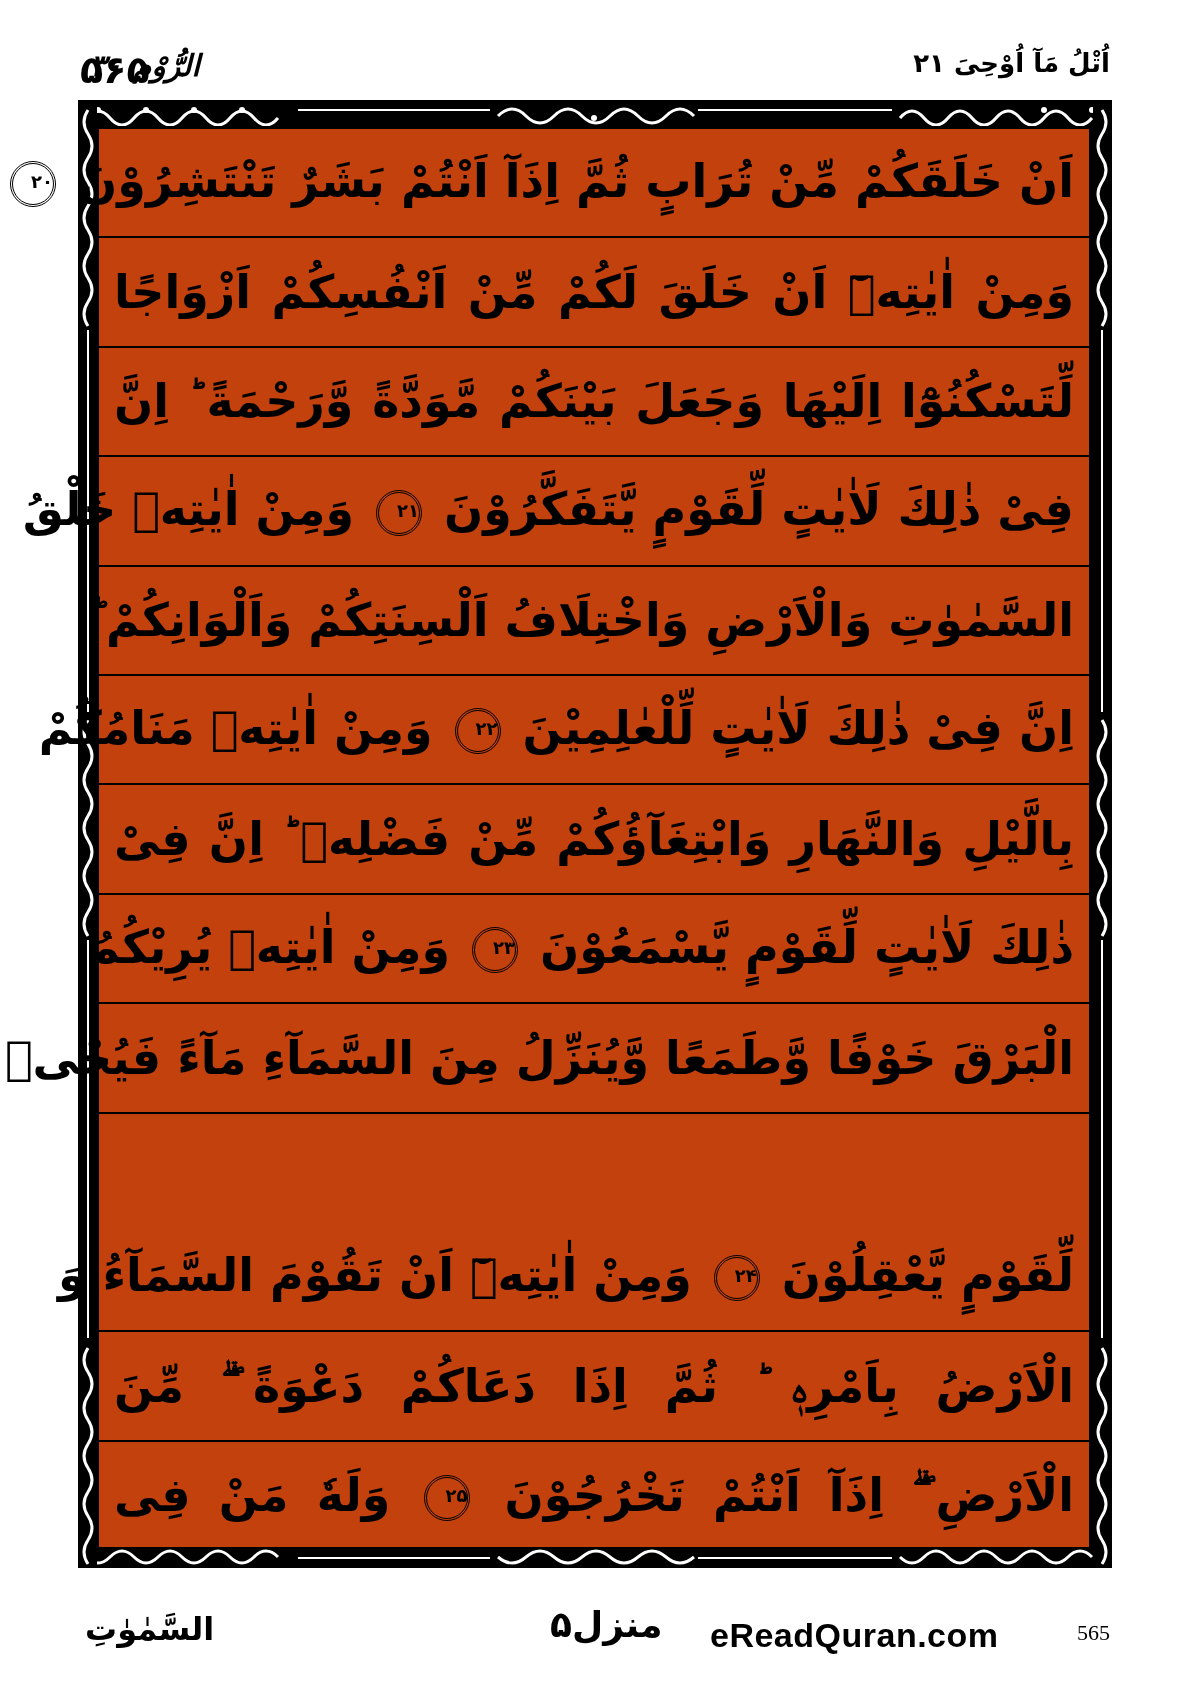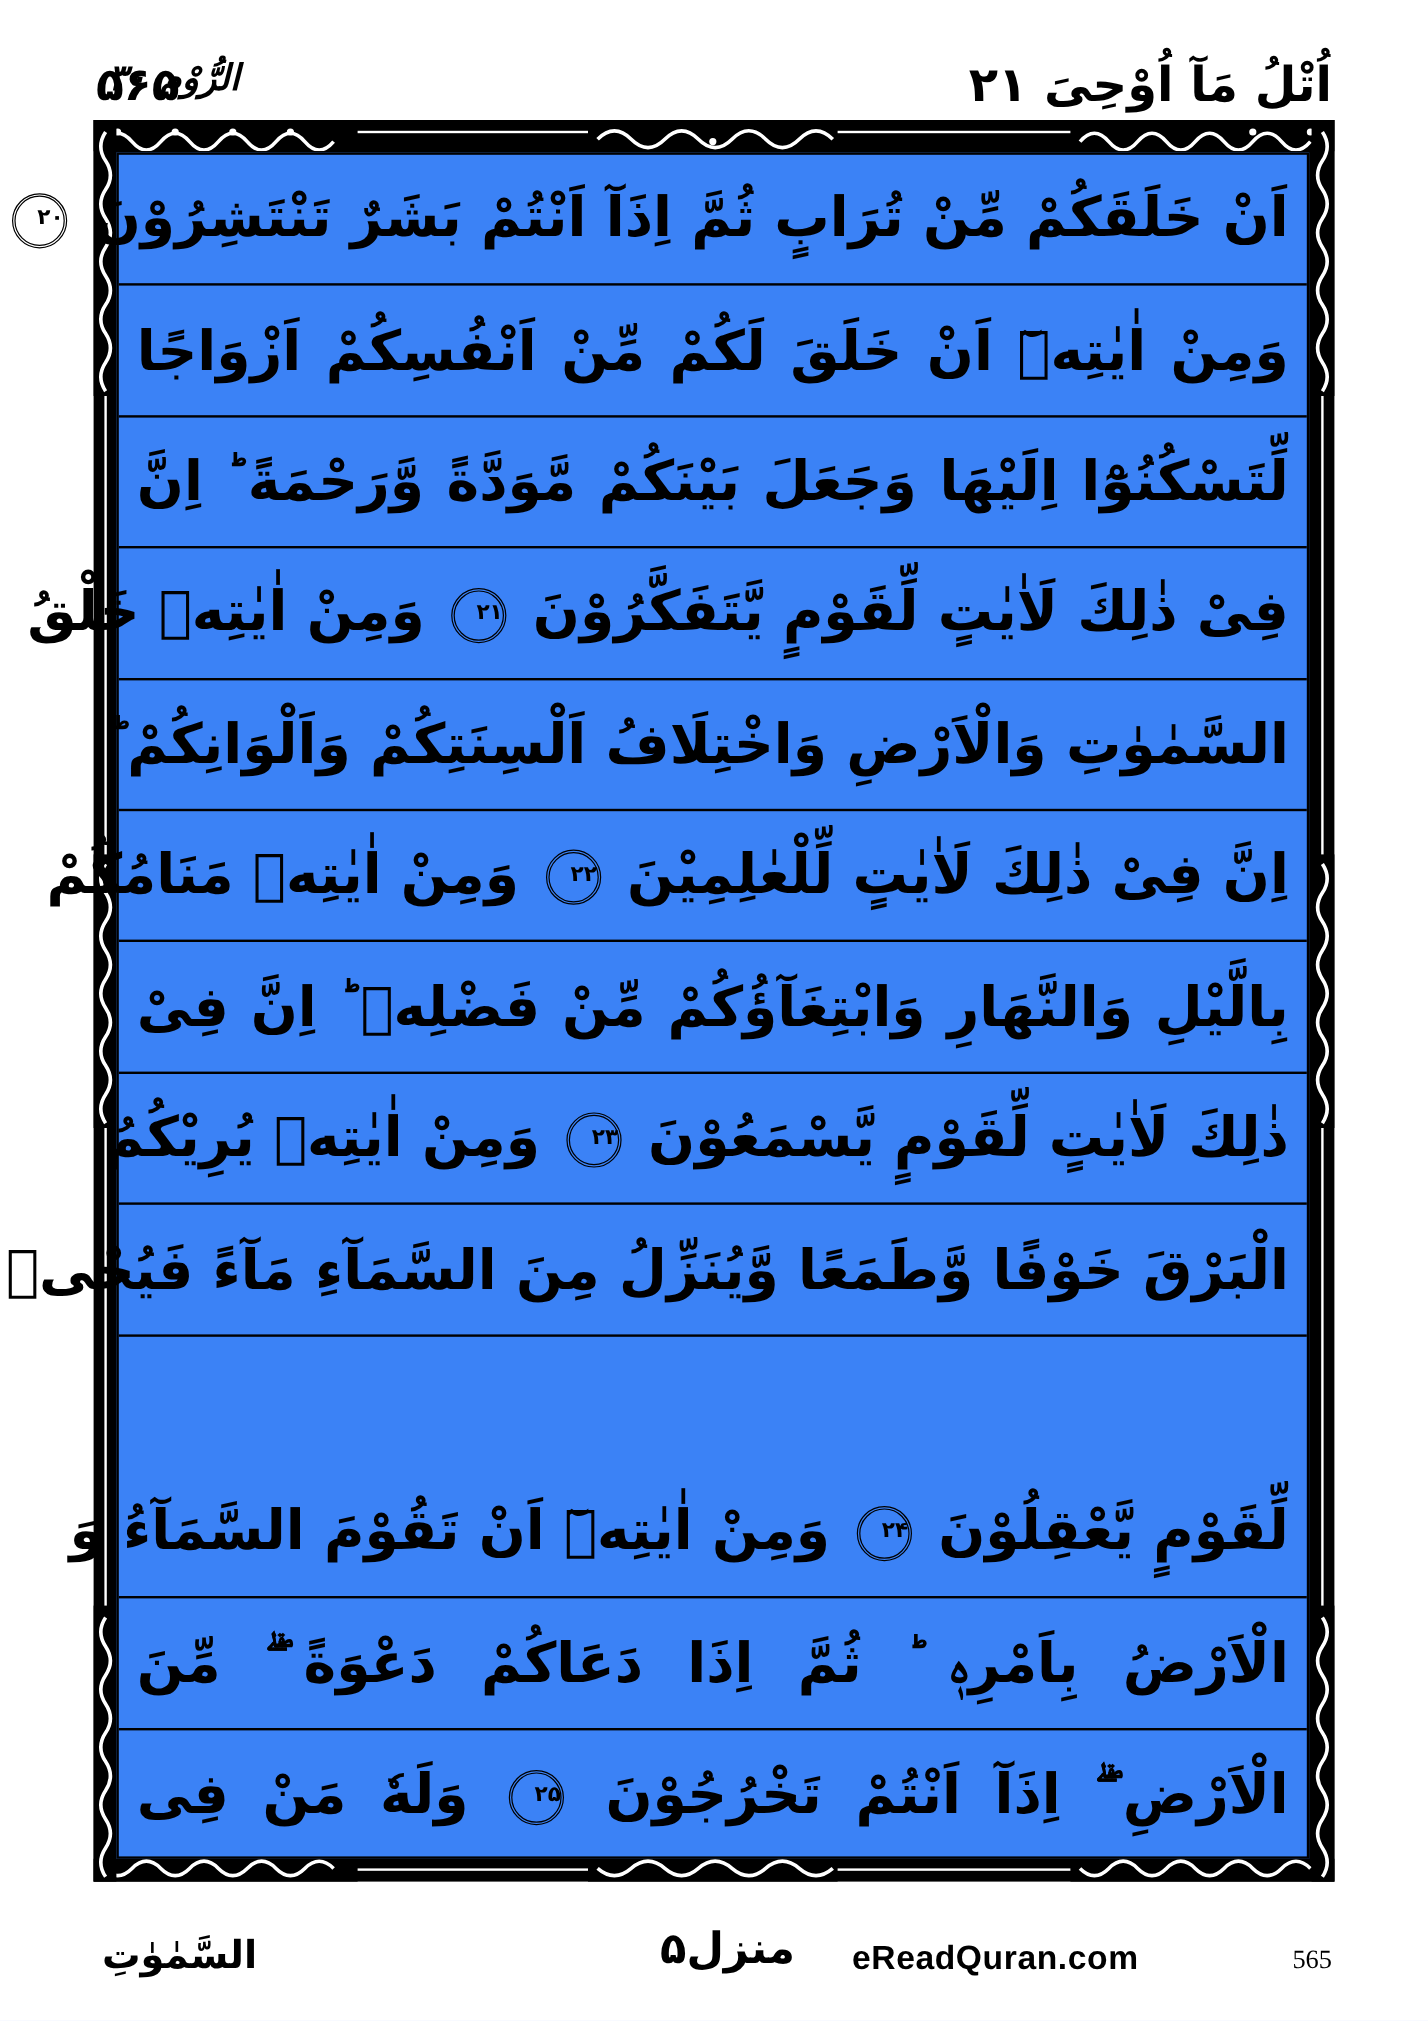--- a/index.html
+++ b/index.html
@@ -1,38 +1,38 @@
 <!DOCTYPE html>
 <html><head>
   <meta charset="utf-8">
   <style>
     html, body { margin: 0; padding: 0; background: #ffffff; }
     body { width: 1190px; height: 1684px; position: relative; overflow: hidden; font-family: "DejaVu Sans", sans-serif; color: #000; }
 
     .header { position: absolute; top: 48px; left: 80px; width: 1030px; height: 50px; }
     .hdr-left { position: absolute; left: 10px; top: 0; font-size: 30px; font-weight: bold; direction: rtl; font-style: italic; }
     .hdr-center { position: absolute; left: 0; right: 0; top: 0; text-align: left; font-size: 38px; font-weight: bold; direction: rtl; }
-    .hdr-right { position: absolute; right: 0; top: 0; font-size: 40px; font-weight: bold; direction: rtl; }
+    .hdr-right { position: absolute; right: 0; top: 0; font-size: 26px; font-weight: bold; direction: rtl; }
 
     .frame { position: absolute; left: 78px; top: 100px; width: 1034px; height: 1468px; background: #000; }
     .frame-inner-line { position: absolute; left: 9px; top: 9px; right: 9px; bottom: 9px; border: 2px solid #fff; }
-    .page-area { position: absolute; left: 19px; top: 27px; width: 994px; height: 1422px; background: #3b82f6; border: 2px solid #000; box-sizing: border-box; }
+    .page-area { position: absolute; left: 19px; top: 27px; width: 994px; height: 1422px; background: #c2410c; border: 2px solid #000; box-sizing: border-box; }
 
     .orn { position: absolute; background: #000; overflow: hidden; }
     .orn svg { display: block; width: 100%; height: 100%; }
 
     .row { position: absolute; left: 0; width: 100%; height: 109.4px; border-bottom: 2px solid #000; box-sizing: border-box; display: flex; align-items: center; justify-content: center; }
     .row:last-child { border-bottom: none; }
     .ayah-line { direction: rtl; font-family: "DejaVu Sans", sans-serif; font-size: 46px; font-weight: bold; white-space: nowrap; line-height: 1; text-align: justify; width: 960px; text-align-last: justify; }
     .ayah-num { display: inline-block; width: 40px; height: 40px; border: 3px double #000; border-radius: 50%; font-size: 18px; text-align: center; line-height: 36px; vertical-align: middle; margin: 0 6px; font-weight: bold; }
 
     .footer { position: absolute; top: 1575px; left: 80px; width: 1030px; height: 60px; margin-top: 33px; }
     .ftr-left { position: absolute; left: 5px; top: 2px; font-size: 32px; font-weight: bold; direction: rtl; }
     .ftr-center { position: absolute; left: 470px; top: -4px; font-size: 36px; font-weight: bold; direction: rtl; }
-    .ftr-site { position: absolute; left: 630px; top: 8px; font-family: "Liberation Sans", sans-serif; font-size: 28px; font-weight: bold; letter-spacing: 0.5px; }
+    .ftr-site { position: absolute; left: 630px; top: 8px; font-family: "Liberation Sans", sans-serif; font-size: 34px; font-weight: bold; letter-spacing: 0.5px; }
     .ftr-num { position: absolute; right: 0; top: 12px; font-family: "Liberation Serif", serif; font-size: 22px; }
   </style>
 </head>
 <body>
 
 <div class="header">
   <div class="hdr-left">الرُّوْم ۳۰</div>
   <div class="hdr-center">۵۶۵</div>
   <div class="hdr-right">اُتْلُ مَآ اُوْحِیَ ۲۱</div>
 </div>

